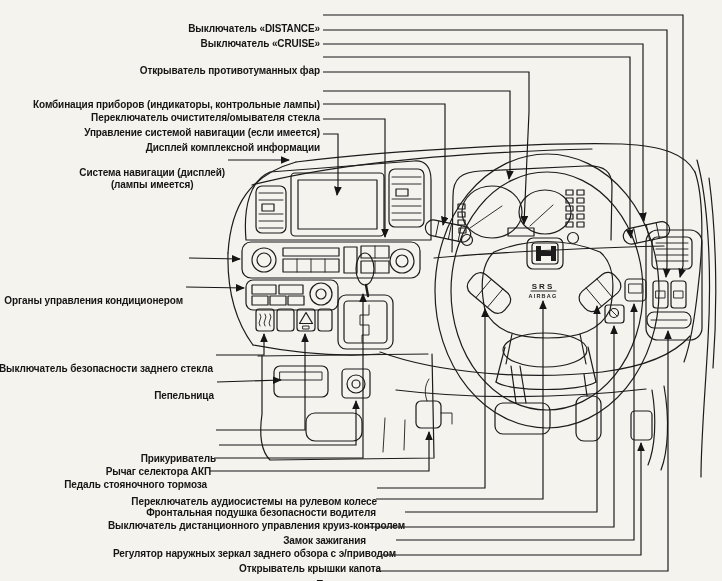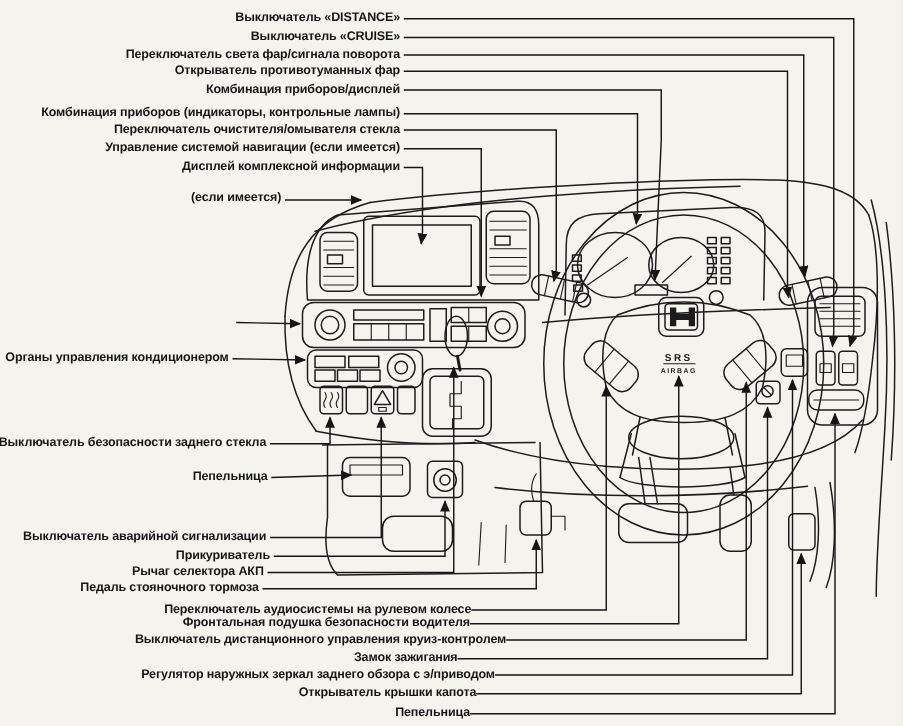--- a/index.html
+++ b/index.html
@@ -5,21 +5,21 @@
   html,body{margin:0;padding:0;background:#e8e8e4;}
   .page{position:relative;width:722px;height:581px;background:#f4f3ee;overflow:hidden;
         font-family:"Liberation Sans",sans-serif;}
   .page svg{position:absolute;left:0;top:0;}
   .art path,.art rect,.art circle,.art ellipse,.art line,.art polyline{
       fill:none;stroke:#1c1c1c;stroke-width:1.2;stroke-linejoin:round;stroke-linecap:round;}
   .art .thin{stroke-width:0.9;}
   .art .fill{fill:#1c1c1c;stroke:none;}
   .co polyline{fill:none;stroke:#151515;stroke-width:1.15;marker-end:url(#ah);}
   .lbl{position:absolute;white-space:nowrap;font-weight:700;font-size:10px;line-height:13px;
-       color:#151515;letter-spacing:-0.1px;text-align:right;}
+       color:#151515;letter-spacing:-0.1px;text-align:right;margin-top:14px;}
   .lbl.two{text-align:center;line-height:12px;}
   .srs-t{font-family:"Liberation Sans",sans-serif;font-weight:700;fill:#1c1c1c;stroke:none;}
 </style>
 </head>
 <body>
 
 <div class="page">
 
 <svg width="722" height="581" viewBox="0 0 722 581">
   <defs>
@@ -274,35 +274,33 @@
     <polyline points="405,512 597,512 597,306"></polyline>
     <polyline points="366,527 614,527 614,326"></polyline>
     <polyline points="396,540 634,540 634,304"></polyline>
     <polyline points="381,555 641,555 641,443"></polyline>
     <polyline points="376,571 668,571 668,331"></polyline>
   </g>
 </svg>
 
 <div class="lbl" style="right:402px;top:8px">Выключатель «DISTANCE»</div>
 <div class="lbl" style="right:402px;top:23px">Выключатель «CRUISE»</div>
-<div class="lbl" style="right:402px;top:37px">Переключатель света фар/сигнала поворота</div>
 <div class="lbl" style="right:402px;top:50px">Открыватель противотуманных фар</div>
-<div class="lbl" style="right:402px;top:65px">Комбинация приборов/дисплей</div>
 <div class="lbl" style="right:402px;top:84px">Комбинация приборов (индикаторы, контрольные лампы)</div>
 <div class="lbl" style="right:402px;top:97px">Переключатель очистителя/омывателя стекла</div>
 <div class="lbl" style="right:402px;top:127px">Дисплей комплексной информации</div>
 <div class="lbl" style="right:402px;top:112px">Управление системой навигации (если имеется)</div>
 
 <div class="lbl two" style="right:497px;top:153px">
-  <div>(если имеется)</div>
+  <div>Система навигации (дисплей)</div>
+  <div>(лампы имеется)</div>
 </div>
 <div class="lbl" style="right:539px;top:280px">Органы управления кондиционером</div>
 <div class="lbl" style="right:509px;top:348px">Выключатель безопасности заднего стекла</div>
 <div class="lbl" style="right:508px;top:375px">Пепельница</div>
-<div class="lbl" style="right:509px;top:423px">Выключатель аварийной сигнализации</div>
 <div class="lbl" style="right:506px;top:438px">Прикуриватель</div>
 <div class="lbl" style="right:511px;top:451px">Рычаг селектора АКП</div>
 <div class="lbl" style="right:515px;top:464px">Педаль стояночного тормоза</div>
 
 <div class="lbl" style="right:345px;top:481px">Переключатель аудиосистемы на рулевом колесе</div>
 <div class="lbl" style="right:346px;top:492px">Фронтальная подушка безопасности водителя</div>
 <div class="lbl" style="right:317px;top:505px">Выключатель дистанционного управления круиз-контролем</div>
 <div class="lbl" style="right:356px;top:520px">Замок зажигания</div>
 <div class="lbl" style="right:326px;top:533px">Регулятор наружных зеркал заднего обзора с э/приводом</div>
 <div class="lbl" style="right:341px;top:548px">Открыватель крышки капота</div>

